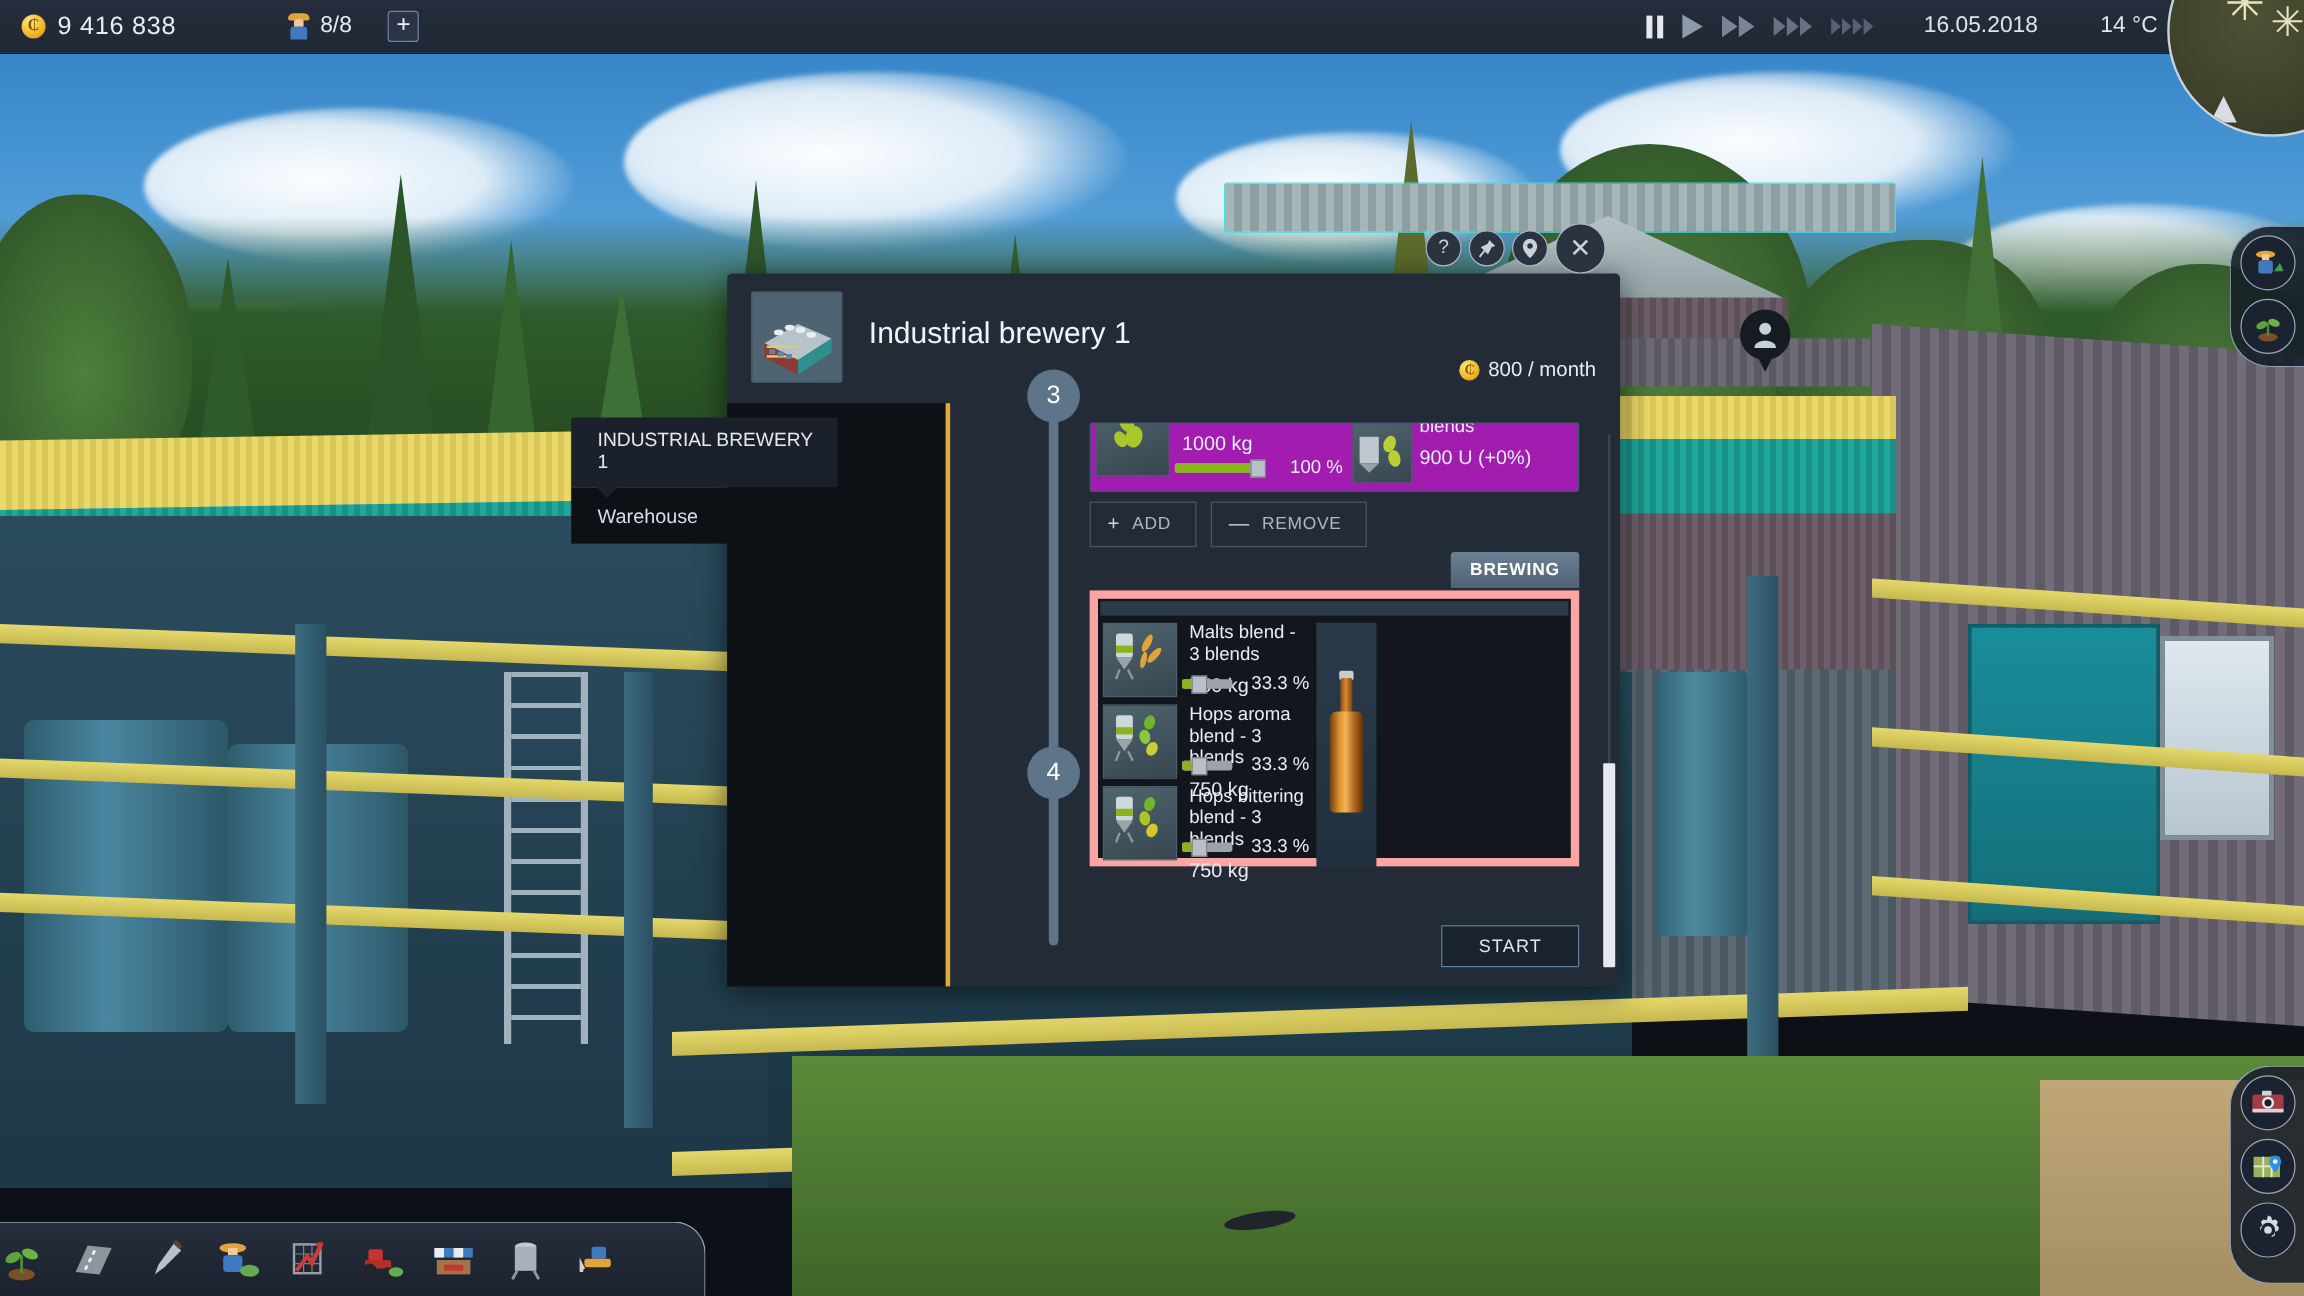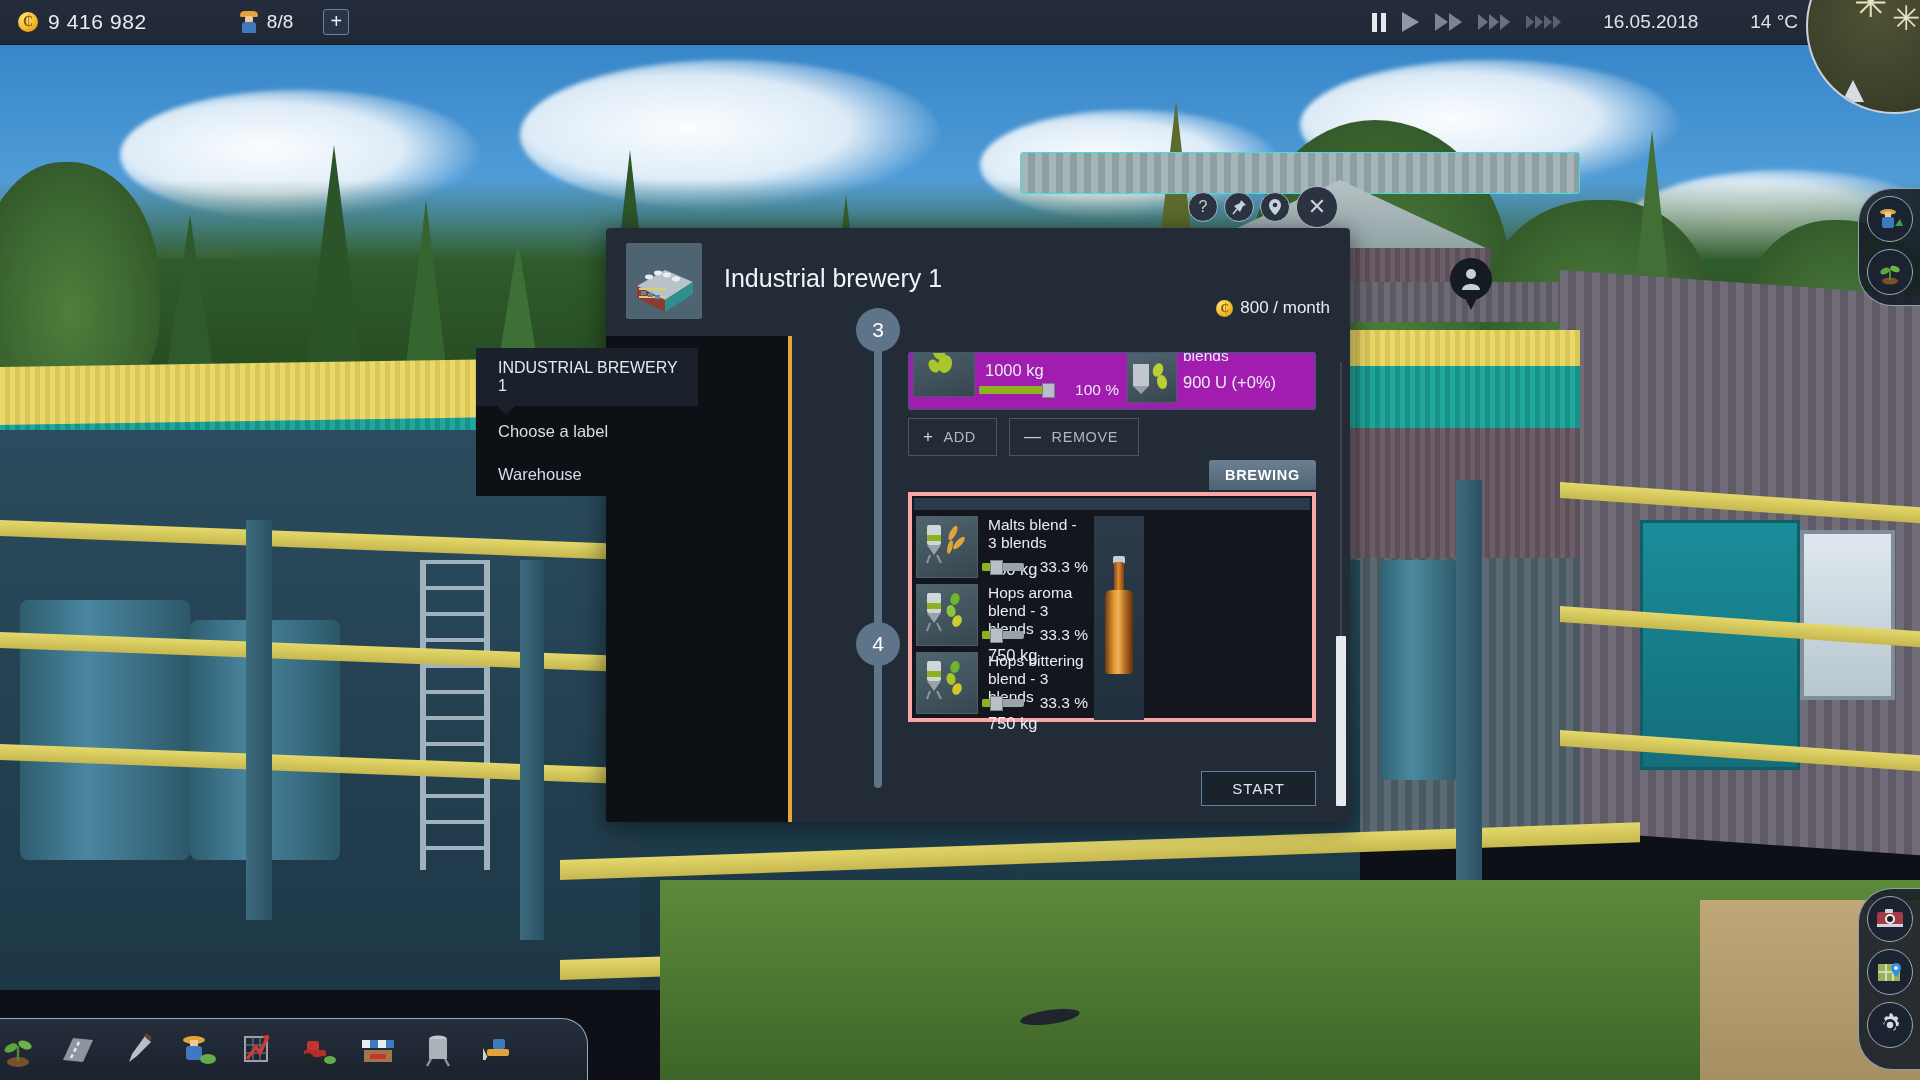--- a/index.html
+++ b/index.html
@@ -228,21 +228,21 @@
 
   .tab {
     position: absolute; right: 0; top: 124px; z-index: 3;
     background: linear-gradient(180deg,#6c8095,#4f6274);
     color: #fff; font-size: 14.5px; font-weight: bold;
     padding: 7px 16px; letter-spacing: 0.7px; border-radius: 3px 3px 0 0;
     cursor: pointer;
   }
   .recipe {
     position: absolute; left: 0; right: 0; top: 156px; height: 230px;
-    background: #13171d; border: 4px solid #fca5a5;
+    background: #13171d; border: 7px solid #fca5a5;
   }
   .recipe-hdr { height: 12px; background: #2b3b4b; margin: 2px; }
   .rec-body { display: flex; height: 214px; }
   .rec-left { width: 180px; position: relative; }
   .ing-row { position: relative; height: 68px; display: flex; }
   .rec-prod { width: 58px; position: relative; }
   .bottle-box {
     position: absolute; left: 2px; top: 4px; width: 50px; height: 204px;
     background: linear-gradient(180deg,#2b3b4a,#20303e);
   }
@@ -359,21 +359,21 @@
       <svg style="position:absolute;left:11px;top:10px;" width="20" height="22" viewBox="0 0 20 22">
         <circle cx="10" cy="6" r="5" fill="#c8cfd6"></circle>
         <path d="M1 22 C1 14 19 14 19 22 Z" fill="#c8cfd6"></path>
       </svg>
     </div>
   </div>
 
   <div class="topbar">
     <div class="money">
       <div class="coin">₵</div>
-      <div class="money-val">9 416 982</div>
+      <div class="money-val">9 416 838</div>
     </div>
 
     <div class="farmers">
       <div class="farmer-glyph">
         <div class="fg-hat"></div>
           <div class="fg-head"></div>
           <div class="fg-body"></div>
       </div>
       <div class="farmers-val">8/8</div>
     </div>
@@ -584,23 +584,20 @@
       <div class="dlg-title">Industrial brewery 1</div>
       <div class="dlg-cost">
         <div class="coin" style="width:17px;height:17px;font-size:12px;">₵</div>
         <span>800 / month</span>
       </div>
     </div>
 
     <div class="flyout">
       <div class="flyout-title">INDUSTRIAL BREWERY 1</div>
       <div class="flyout-list">
-        <div class="fl-item">
-          <span>Choose a label</span>
-        </div>
         <div class="fl-item">
           <span>Warehouse</span>
         </div>
       </div>
     </div>
 
     <div class="dlg-body">
       <div class="left-col">
         <div class="left-col-rule"></div>
       </div>

